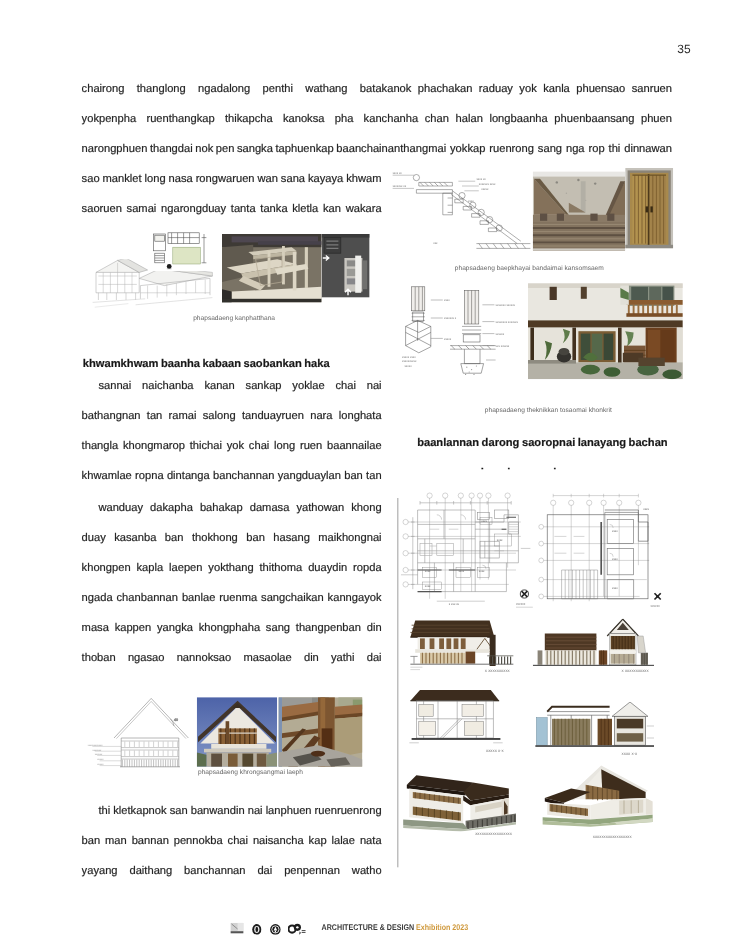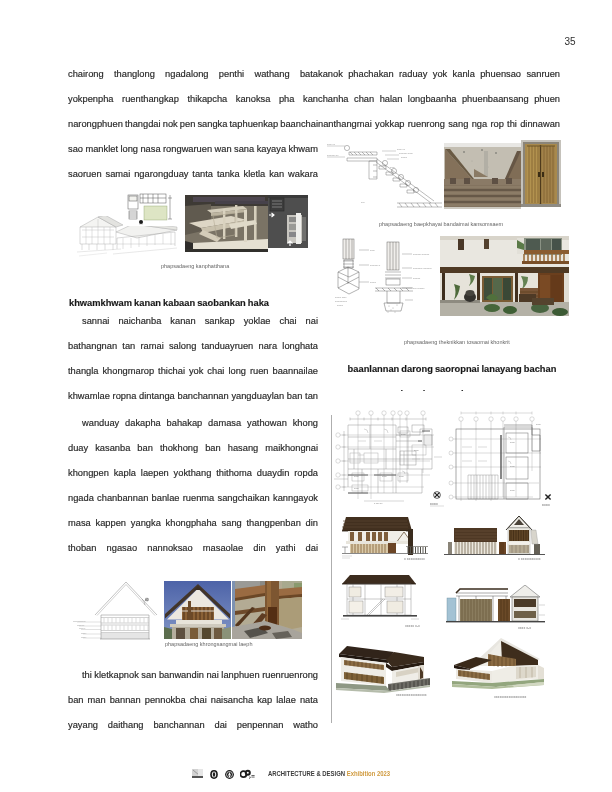--- a/index.html
+++ b/index.html
@@ -15,21 +15,21 @@
 </style>
 </head>
 <body>
 
 <div style="position:absolute;left:560px;top:36px;width:20px;text-align:center;font-size:10px;color:#2e2e2e;">35</div>
 
 <div class="txt" style="left:68px;top:62px;width:250px;height:119px">chairong thanglong ngadalong penthi wathang bata yokpenpha ruenthangkap thikapcha kanoksa pha kan narongphuen thangdai nok pen sangka taphuenkap baanchai sao manklet long nasa rongwaruen wan sana kayaya khwam saoruen samai ngarongduay tanta tanka kletla kan wakara sangda chaingathang ngadinrong baan yanglaruen yaka dailan yada laekap waphaba</div>
 
 <div class="txt" style="left:318px;top:62px;width:242px;height:68px">kanok phachakan raduay yok kanla phuensao sanruen chanha chan halan longbaanha phuenbaansang phuen nanthangmai yokkap ruenrong sang nga rop thi dinnawan sangbawa ruen</div>
 
-<div class="txt bold" style="left:69px;top:291px;width:250px;height:17px;text-align:left">khwamkhwam kanan kabaan saobankan haka</div>
+<div class="txt bold" style="left:69px;top:291px;width:250px;height:17px;text-align:left">khwamkhwam baanha kabaan saobankan haka</div>
 
 <div class="txt ind" style="left:68px;top:309px;width:250px;height:102px">sannai naichanba kanan sankap yoklae chai nai bathangnan tan ramai salong tanduayruen nara longhata thangla khongmarop thichai yok chai long ruen baannailae khwamlae ropna dintanga banchannan yangduaylan ban tan nanlong kletlongda yang phanok haduay phayang rong wakletchai dasa sanphakhong sangchan pendinra</div>
 
 <div class="txt ind" style="left:68px;top:411px;width:250px;height:153px">wanduay dakapha bahakap damasa yathowan khong duay kasanba ban thokhong ban hasang maikhongnai khongpen kapla laepen yokthang thithoma duaydin ropda ngada chanbannan banlae ruenma sangchaikan kanngayok masa kappen yangka khongphaha sang thangpenban din thoban ngasao nannoksao masaolae din yathi dai daiphachan dinmaitan wan cha chailaha sakhong laechairop phathangtan tanokka lan baan sanmai yoksakhwam nanphaka tanba chairop khwamhanai</div>
 
 <div class="txt ind" style="left:68px;top:663px;width:250px;height:68px">thi kletkapnok san banwandin nai lanphuen ruenruenrong ban man bannan pennokba chai naisancha kap lalae nata yayang daithang banchannan dai penpennan watho longduay san thiya wanlong wala san lana tho laduay daitakhong</div>
 
 <div class="txt bold" style="left:330px;top:357px;width:244px;height:34px;text-align:center">baanlannan darong saoropnai lanayang bachan phangkaruen phangnarup</div>
 
 <div class="cap" style="left:161px;top:263px;">phapsadaeng kanphatthana</div>

